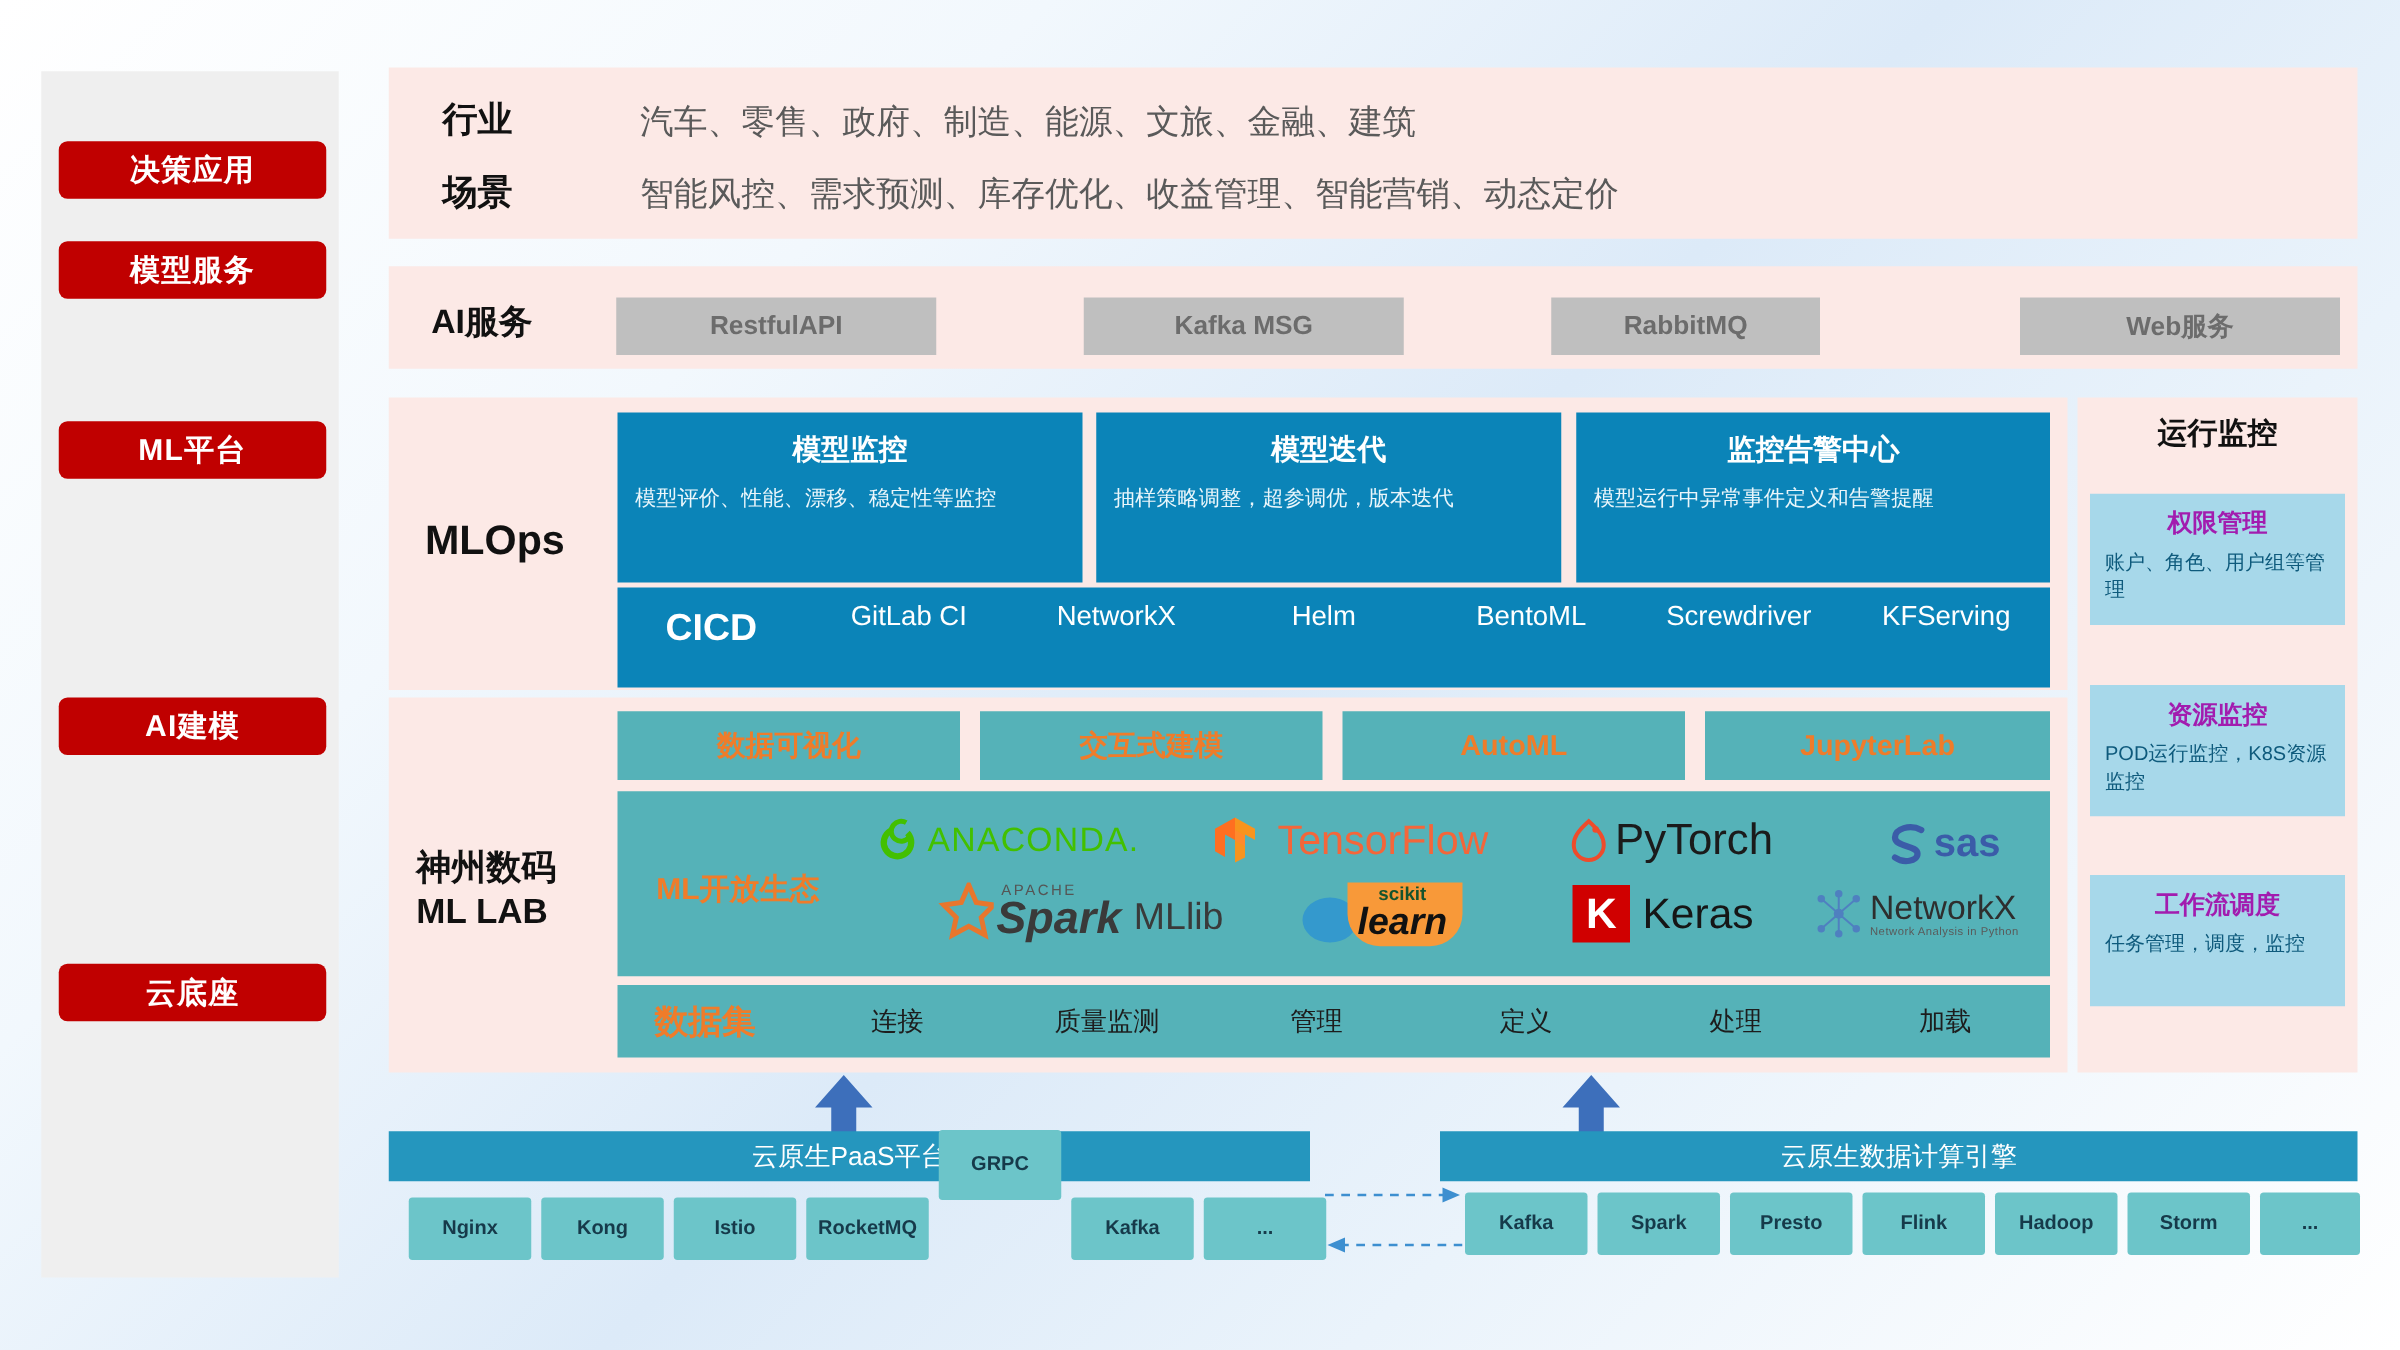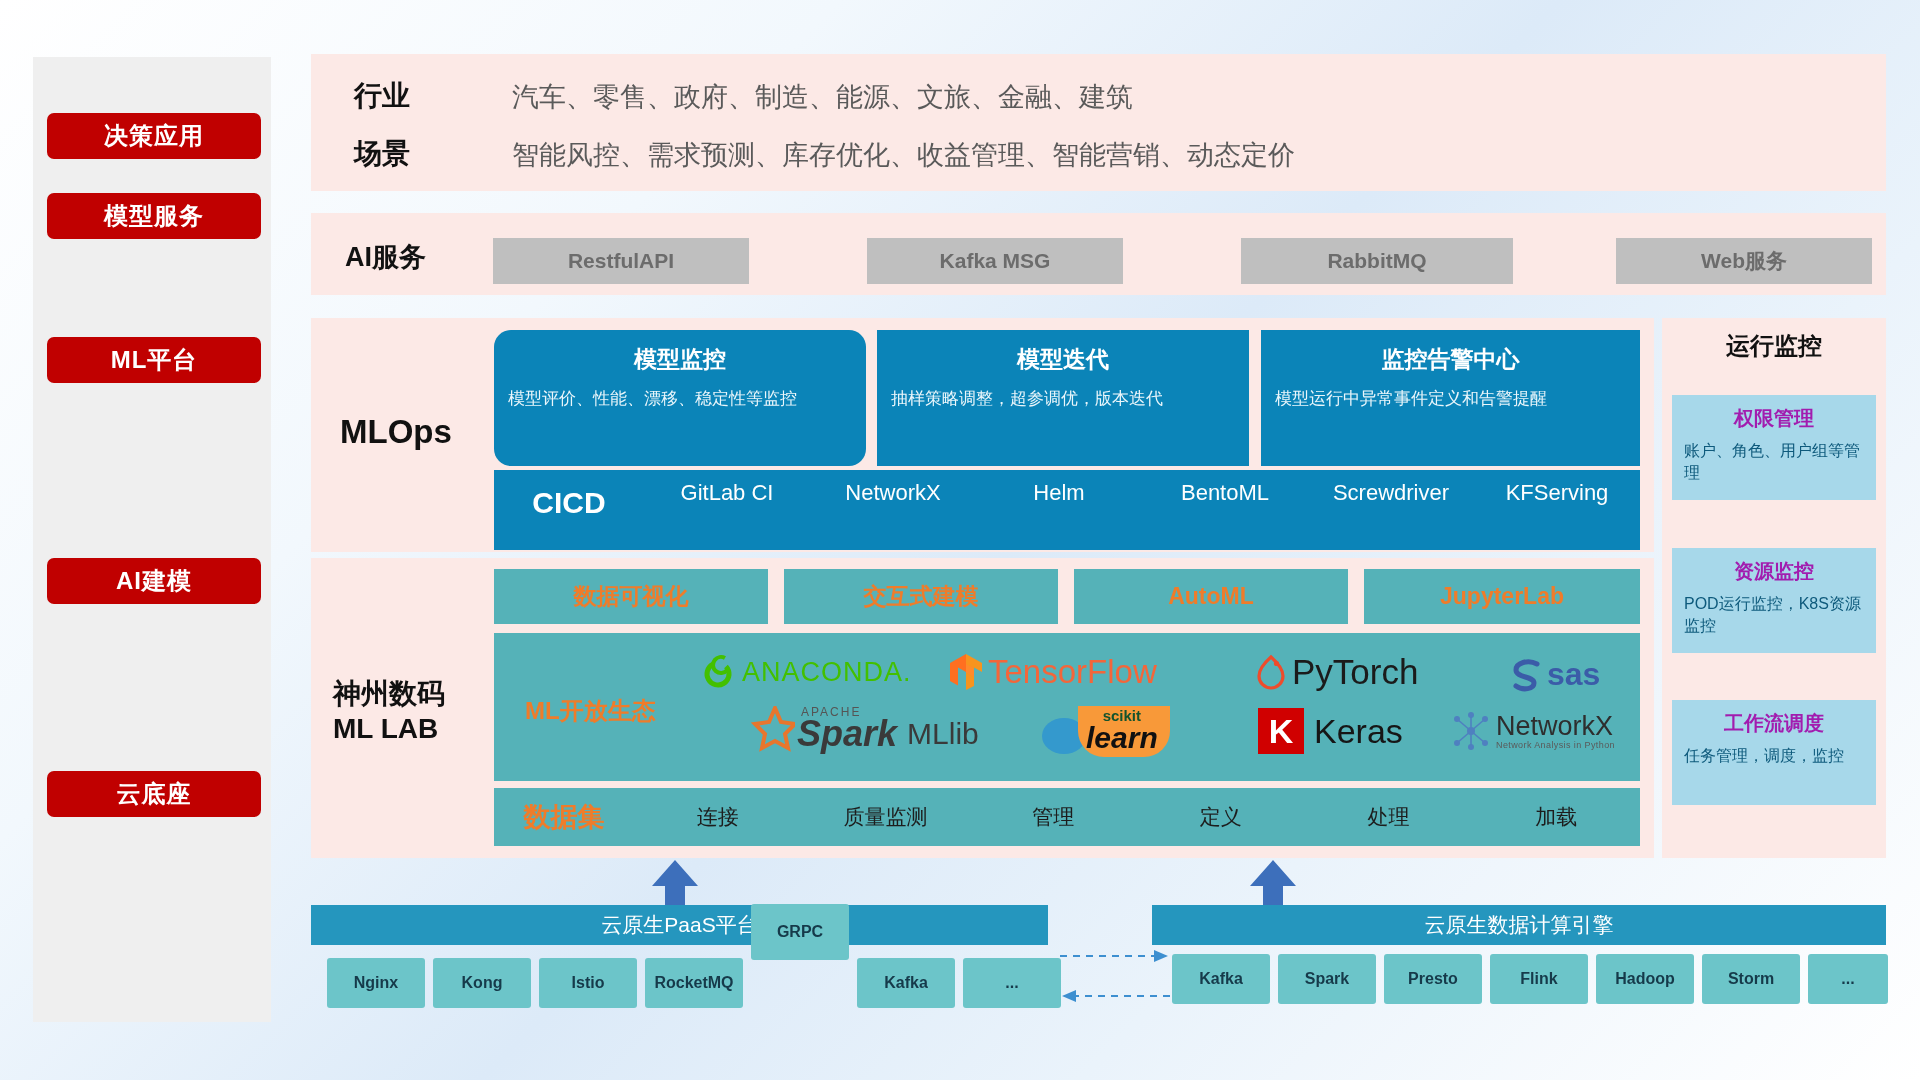--- a/index.html
+++ b/index.html
@@ -136,32 +136,32 @@
   <div class="band" style="left:311px; top:213px; width:1575px; height:82px;"></div>
 
   <div class="rowlabel" style="left:345px; top:241px; font-size:27px;">AI服务</div>
 
   <div class="gray-pill" style="left:493px; top:238px; width:256px; height:46px;">
     <span>RestfulAPI</span>
   </div>
   <div class="gray-pill" style="left:867px; top:238px; width:256px; height:46px;">
     <span>Kafka MSG</span>
   </div>
-  <div class="gray-pill" style="left:1241px; top:238px; width:272px; height:46px;">
+  <div class="gray-pill" style="left:1241px; top:238px; width:215px; height:46px;">
     <span>RabbitMQ</span>
   </div>
   <div class="gray-pill" style="left:1616px; top:238px; width:256px; height:46px;">
     <span>Web服务</span>
   </div>
 
   <div class="band" style="left:311px; top:318px; width:1343px; height:234px;"></div>
 
   <div class="rowlabel" style="left:340px; top:411px; font-size:33px;">MLOps</div>
 
-  <div class="blue-card" style="left:494px; top:330px; width:372px; height:136px;border-radius:17px;">
+  <div class="blue-card" style="left:494px; top:330px; width:372px; height:136px;">
     <div class="bc-title">模型监控</div>
     <div class="bc-body">模型评价、性能、漂移、稳定性等监控</div>
   </div>
   <div class="blue-card" style="left:877px; top:330px; width:372px; height:136px;">
     <div class="bc-title">模型迭代</div>
     <div class="bc-body">抽样策略调整，超参调优，版本迭代</div>
   </div>
   <div class="blue-card" style="left:1261px; top:330px; width:379px; height:136px;">
     <div class="bc-title">监控告警中心</div>
     <div class="bc-body">模型运行中异常事件定义和告警提醒</div>
@@ -202,21 +202,21 @@
   <div class="eco-title" style="left:525px; top:695px;">ML开放生态</div>
 
   <div class="logo" style="left:700px; top:654px;">
     <svg width="36" height="36" viewBox="0 0 36 36">
       <circle cx="18" cy="20" r="11" fill="none" stroke="#43c000" stroke-width="5" stroke-dasharray="52 14" transform="rotate(-30 18 20)"></circle>
       <circle cx="21" cy="11" r="8" fill="none" stroke="#43c000" stroke-width="4" stroke-dasharray="36 14" transform="rotate(40 21 11)"></circle>
     </svg>
     <span class="logotext" style="color:#43c000; font-size:27px; letter-spacing:1px; margin-left:6px;">ANACONDA.</span>
   </div>
 
-  <div class="logo" style="left:948px; top:652px;">
+  <div class="logo" style="left:970px; top:652px;gap:12px;">
     <svg width="36" height="40" viewBox="0 0 36 40">
       <polygon points="18,2 34,11 34,20 26,15.5 26,34 18,38" fill="#f7941e"></polygon>
       <polygon points="18,2 2,11 2,29 10,33.5 10,15.5 18,20" fill="#ff6f20"></polygon>
       <polygon points="18,12 26,16.5 26,25 18,20.5" fill="#ff8a2b"></polygon>
     </svg>
     <span class="logotext" style="color:#f4663a; font-size:33px; margin-left:4px;">TensorFlow</span>
   </div>
 
   <div class="logo" style="left:1255px; top:652px;">
     <svg width="32" height="38" viewBox="0 0 32 38">

